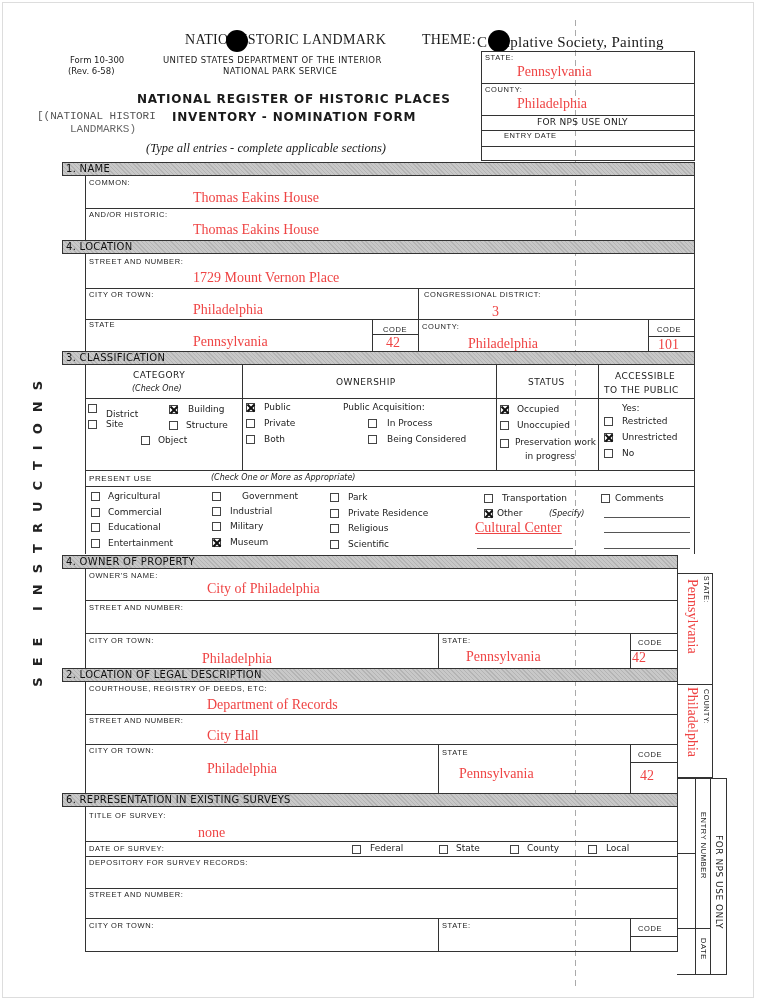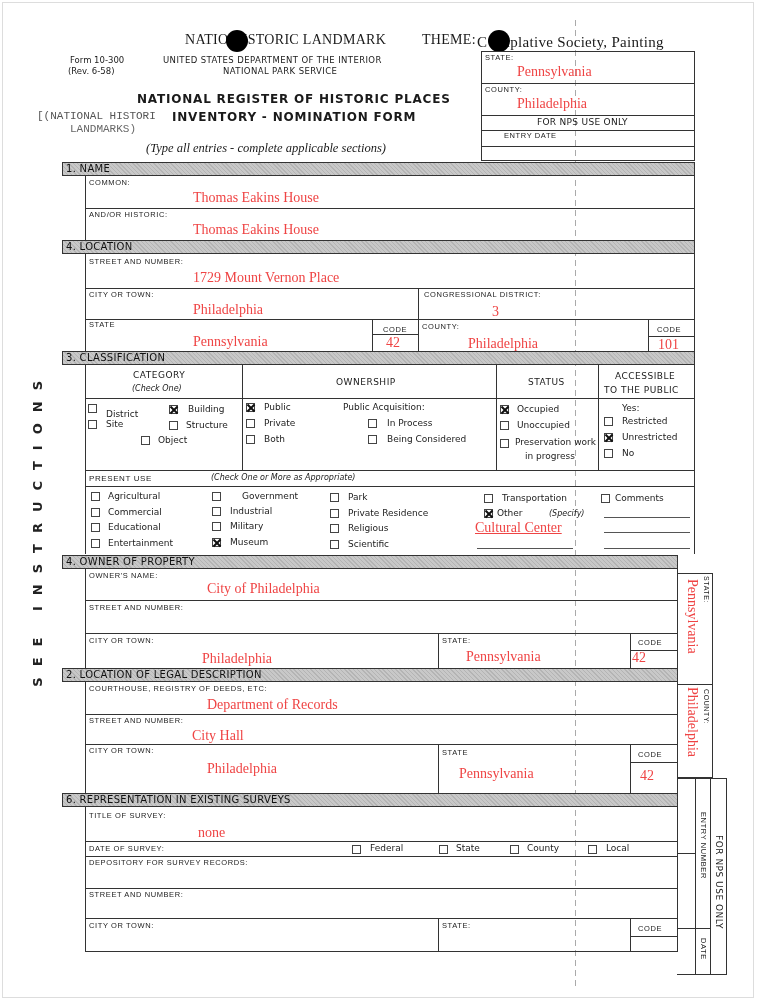--- a/index.html
+++ b/index.html
@@ -221,21 +221,21 @@
 
 <div class="bar" style="left:62px;top:668px;width:616px;">
     <span>2. LOCATION OF LEGAL DESCRIPTION</span>
   </div>
 <div class="vl" style="left:85px;top:682px;height:112px;"></div>
 <div class="vl" style="left:677px;top:682px;height:112px;"></div>
 <div class="abs lbl" style="left:89px;top:684px;">COURTHOUSE, REGISTRY OF DEEDS, ETC:</div>
 <div class="abs typed" style="left:207px;top:697px;">Department of Records</div>
 <div class="hl" style="left:85px;top:714px;width:593px;"></div>
 <div class="abs lbl" style="left:89px;top:716px;">STREET AND NUMBER:</div>
-<div class="abs typed" style="left:192px;top:728px;text-align:right;">City Hall</div>
+<div class="abs typed" style="left:207px;top:728px;text-align:right;">City Hall</div>
 <div class="hl" style="left:85px;top:744px;width:593px;"></div>
 <div class="abs lbl" style="left:89px;top:746px;">CITY OR TOWN:</div>
 <div class="abs typed" style="left:207px;top:761px;">Philadelphia</div>
 <div class="vl" style="left:438px;top:744px;height:50px;"></div>
 <div class="abs lbl" style="left:442px;top:748px;">STATE</div>
 <div class="abs typed" style="left:459px;top:766px;">Pennsylvania</div>
 <div class="vl" style="left:630px;top:744px;height:50px;"></div>
 <div class="abs lbl" style="left:638px;top:750px;">CODE</div>
 <div class="hl" style="left:630px;top:762px;width:47px;"></div>
 <div class="abs typed" style="left:640px;top:768px;">42</div>

